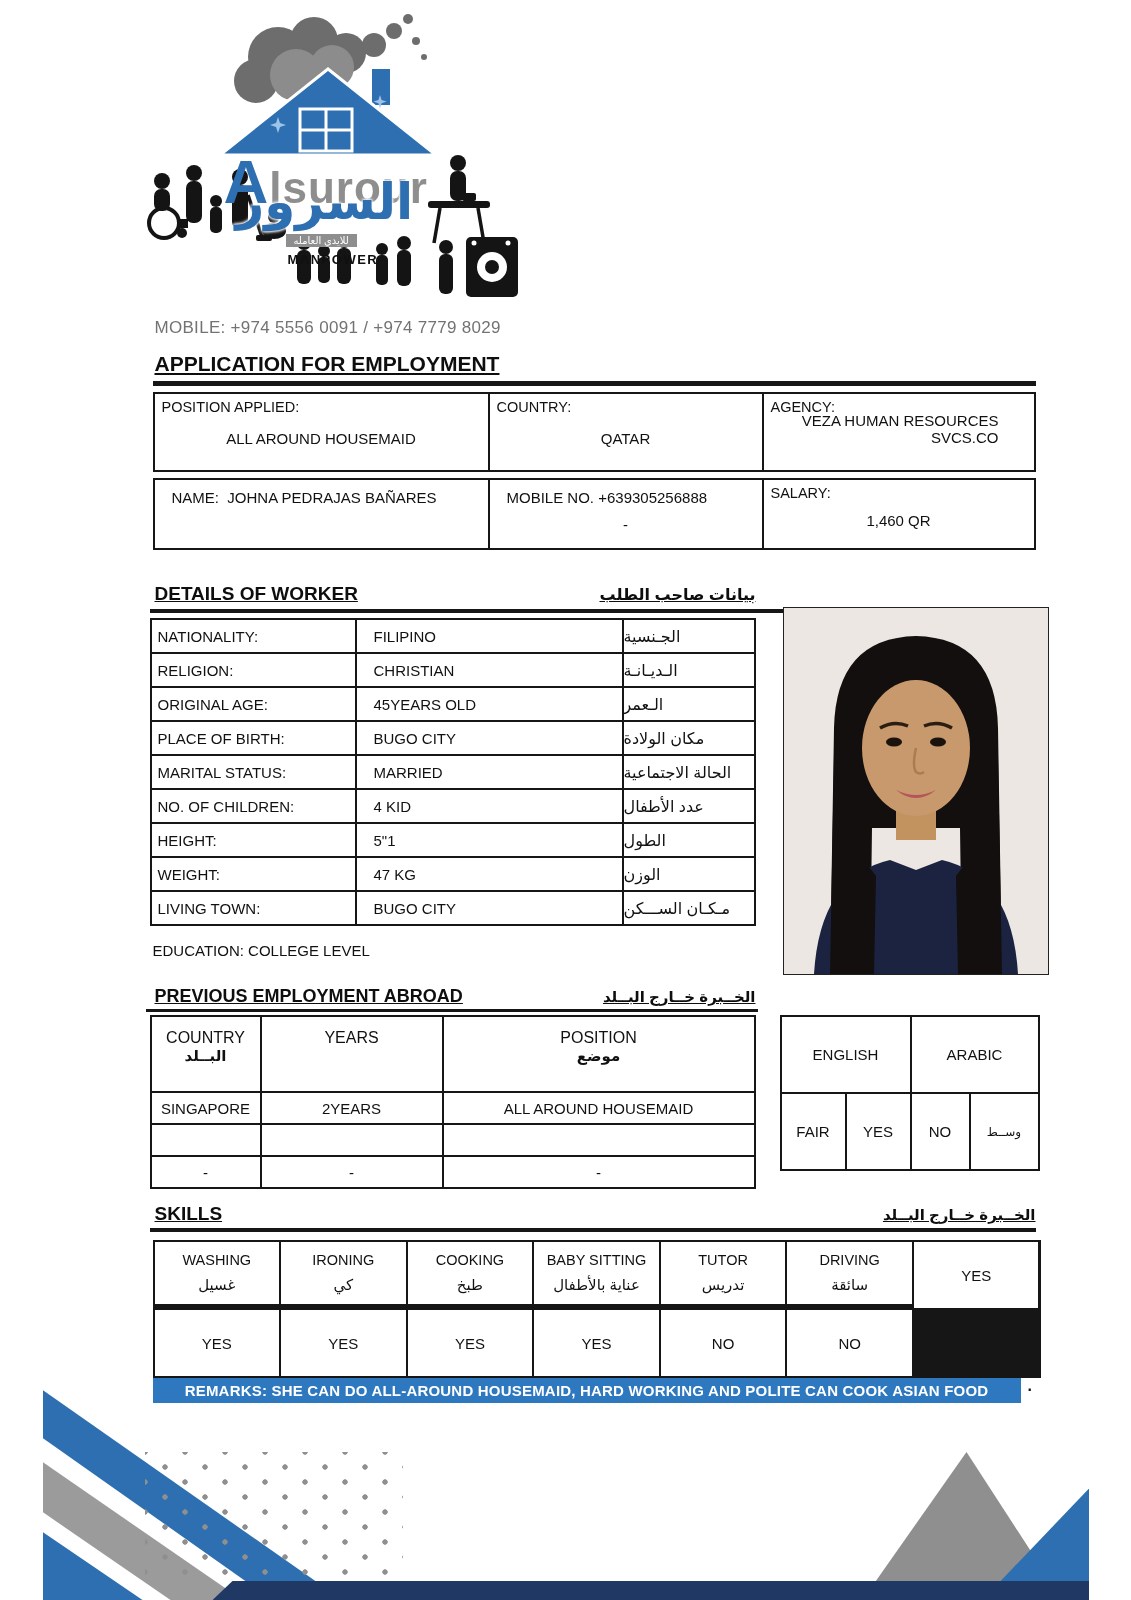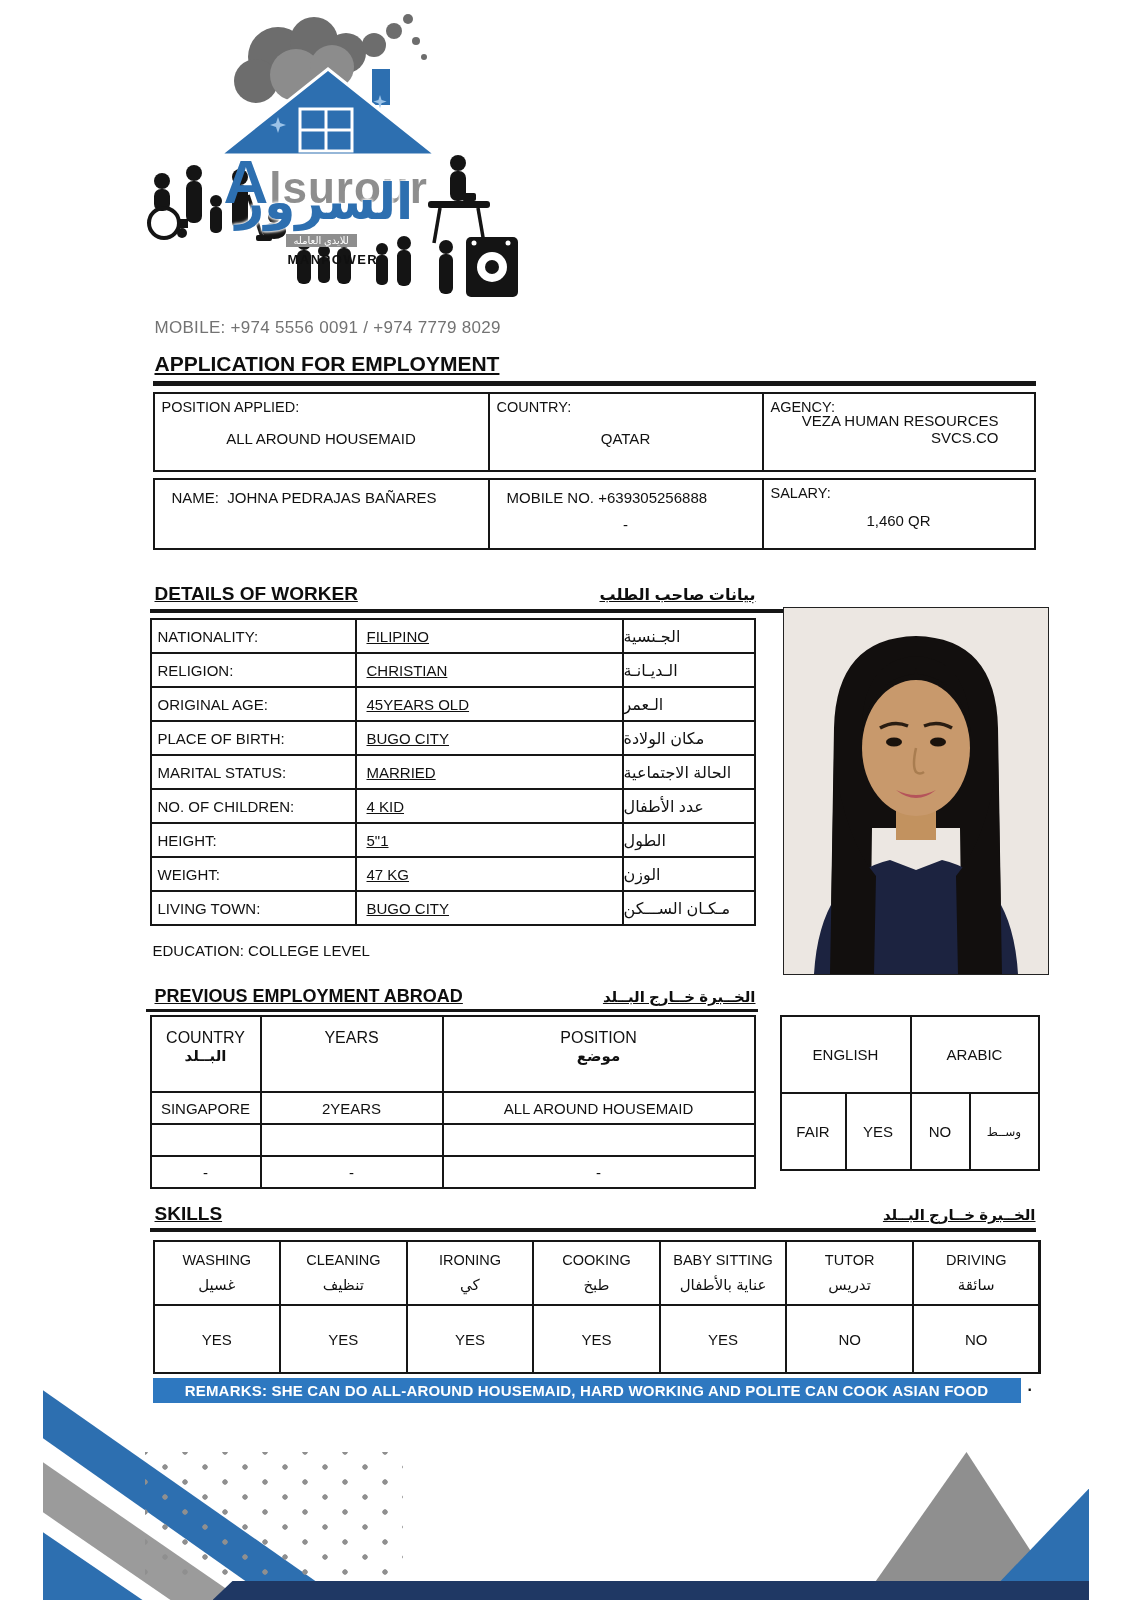--- a/index.html
+++ b/index.html
@@ -33,21 +33,21 @@
   .cl { position:absolute; top:5px; left:7px; font-size:14.5px; }
   .cv { position:absolute; left:0; right:0; top:36px; text-align:center; font-size:15px; }
   .cv-agency { position:absolute; left:0; right:0; top:18px; text-align:center; font-size:15px; }
   .cv-agency span { display:inline-block; max-width:200px;text-align:right; }
   .cl-inline { position:absolute; top:9px; left:17px; font-size:15px; }
   .cv-dash { position:absolute; left:0; right:0; top:36px; text-align:center; font-size:15px; }
 
   
   .dt-label, .dt-value, .dt-ar { height:32px; display:flex; align-items:center; font-size:15px; }
   .dt-label { padding-left:6px; }
-  .dt-value { padding-left:10px;text-decoration:underline; }
+  .dt-value { padding-left:17px; }
   .dt-ar { justify-content:flex-end; padding-right:10px; font-size:16px; direction:rtl; }
 
   .education-line { position:absolute; left:110px; top:942px; font-size:15px; }
 
   
   .photo { position:absolute; left:740px; top:607px; width:266px; height:368px; border:1px solid #222; background:#ece7e2; }
 
   
   .eh { height:74px; display:flex; flex-direction:column; align-items:center; padding-top:12px; gap:0; font-size:16px; }
   .eh .ar { font-weight:bold; font-size:15px; direction:rtl; }
@@ -317,24 +317,20 @@
   <div class="h-title" style="left:112px; top:1203px; font-size:19px;">SKILLS</div>
   <div class="h-title" style="left:700px; top:1206px; width:293px; text-align:right; font-size:15px; direction:rtl;" lang="ar">الخــبرة خــارج البــلد</div>
   <div class="bar" style="left:107px; top:1228px; width:886px; height:4px;"></div>
 
   <div class="tbl" style="left:110px; top:1240px; width:888px; grid-template-columns:repeat(7,1fr);">
     <div class="sk-h">
       <span>WASHING</span>
       <span class="ar" lang="ar">غسيل</span>
     </div>
     <div class="sk-h">
-      <span>CLEANING</span>
-      <span class="ar" lang="ar">تنظيف</span>
-    </div>
-    <div class="sk-h">
       <span>IRONING</span>
       <span class="ar" lang="ar">كي</span>
     </div>
     <div class="sk-h">
       <span>COOKING</span>
       <span class="ar" lang="ar">طبخ</span>
     </div>
     <div class="sk-h">
       <span>BABY SITTING</span>
       <span class="ar" lang="ar">عناية بالأطفال</span>

